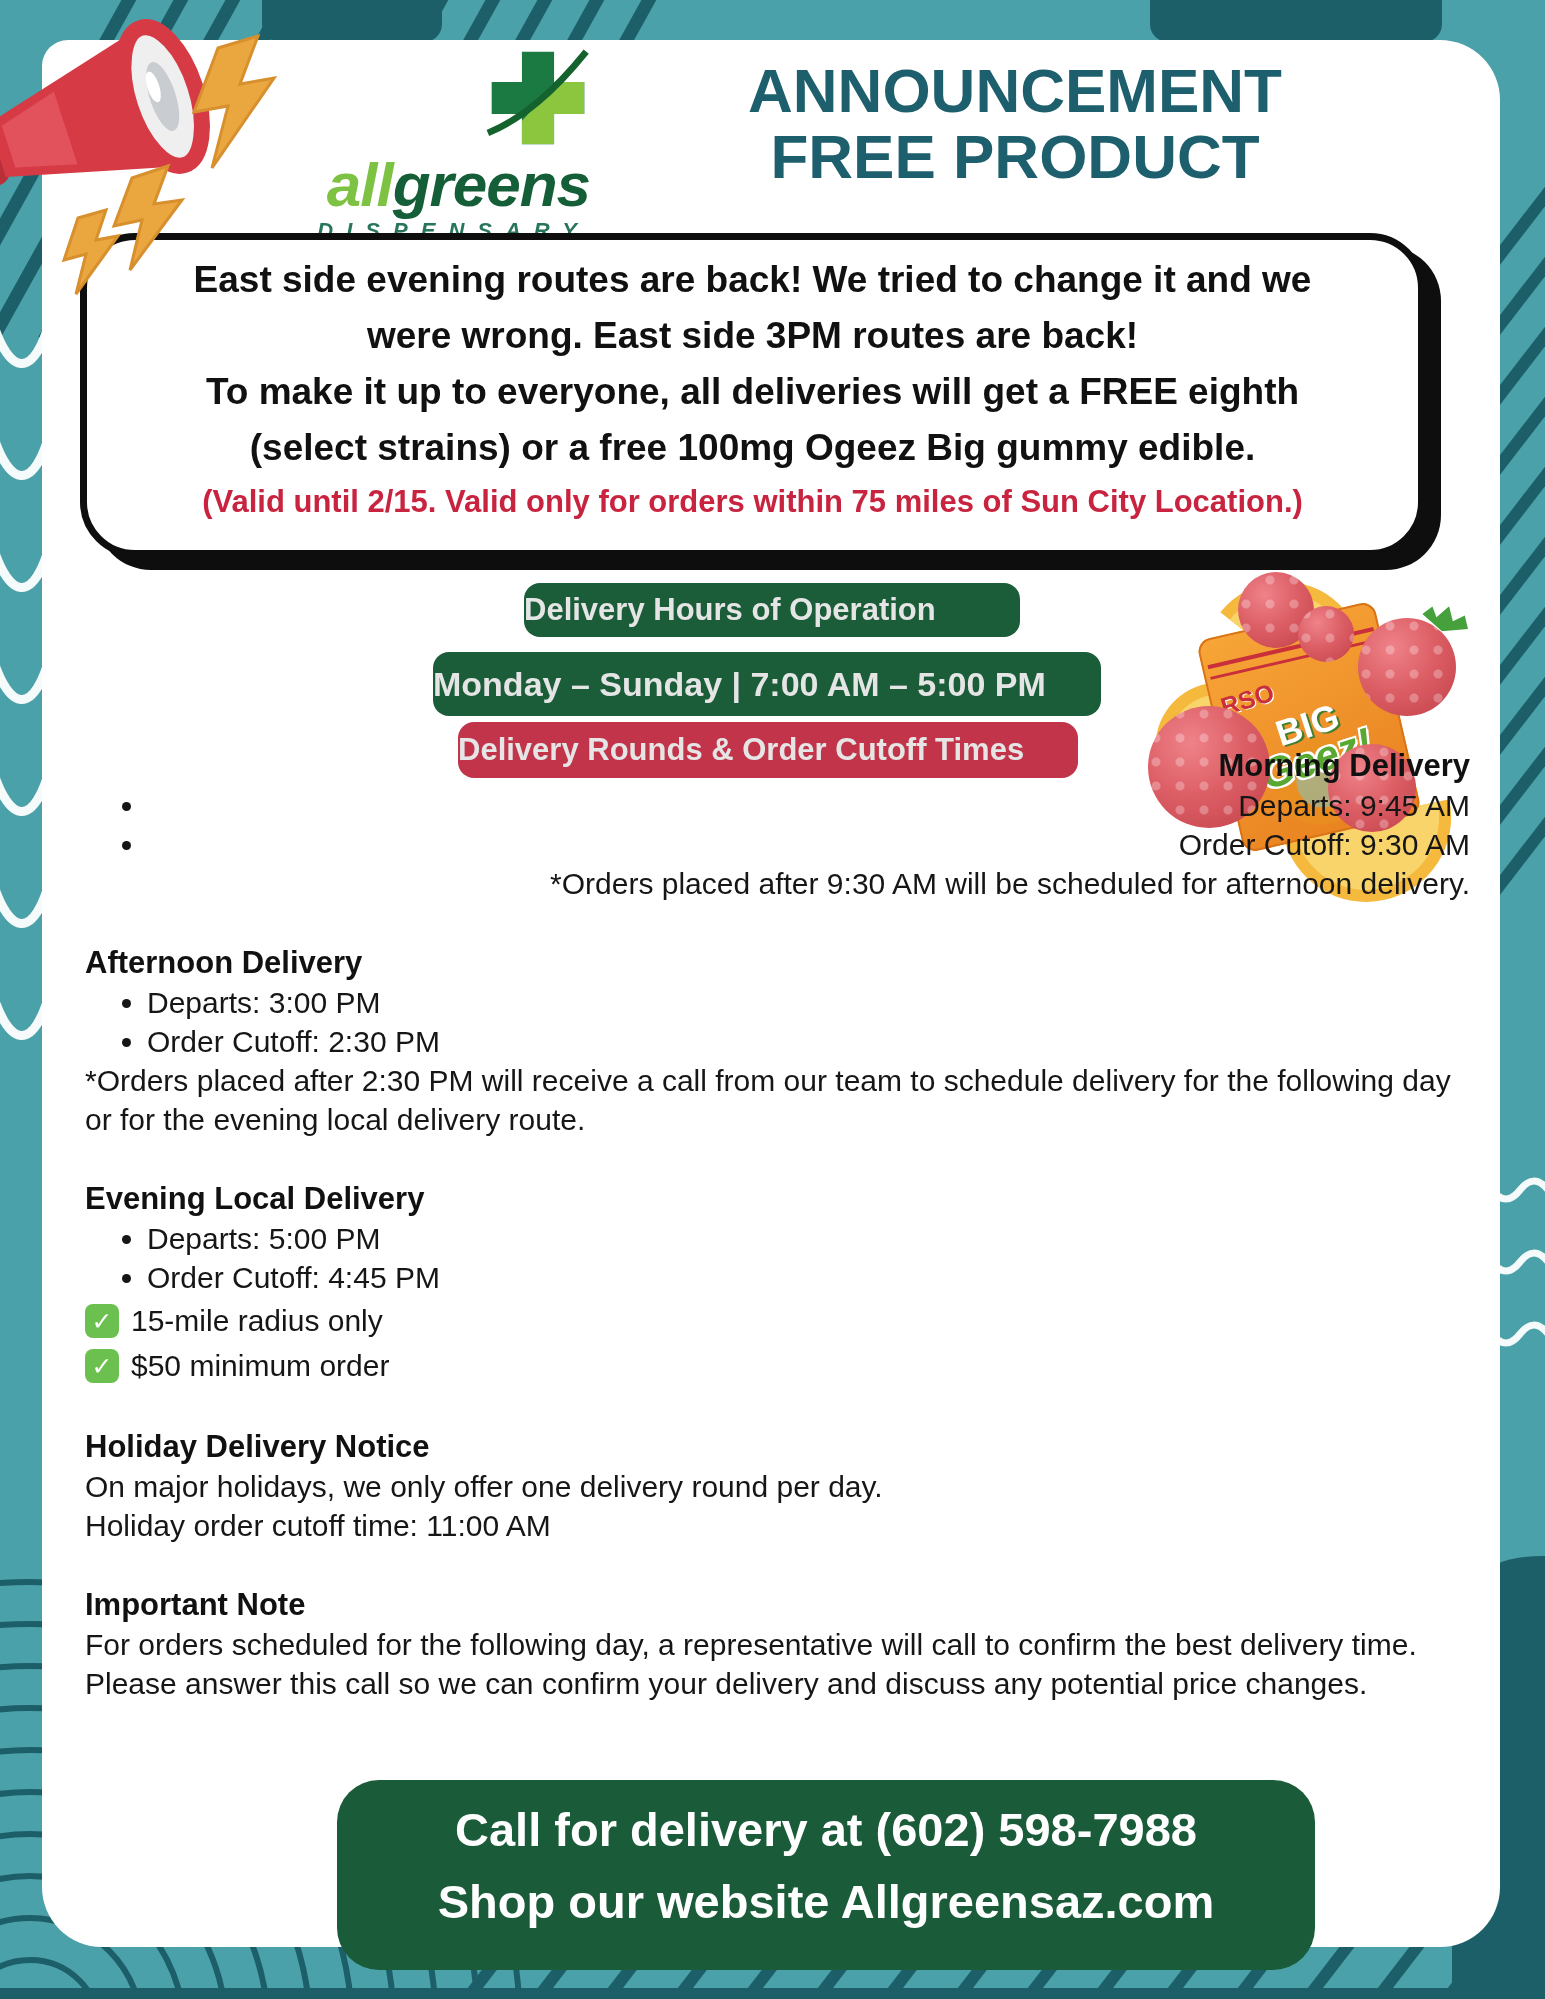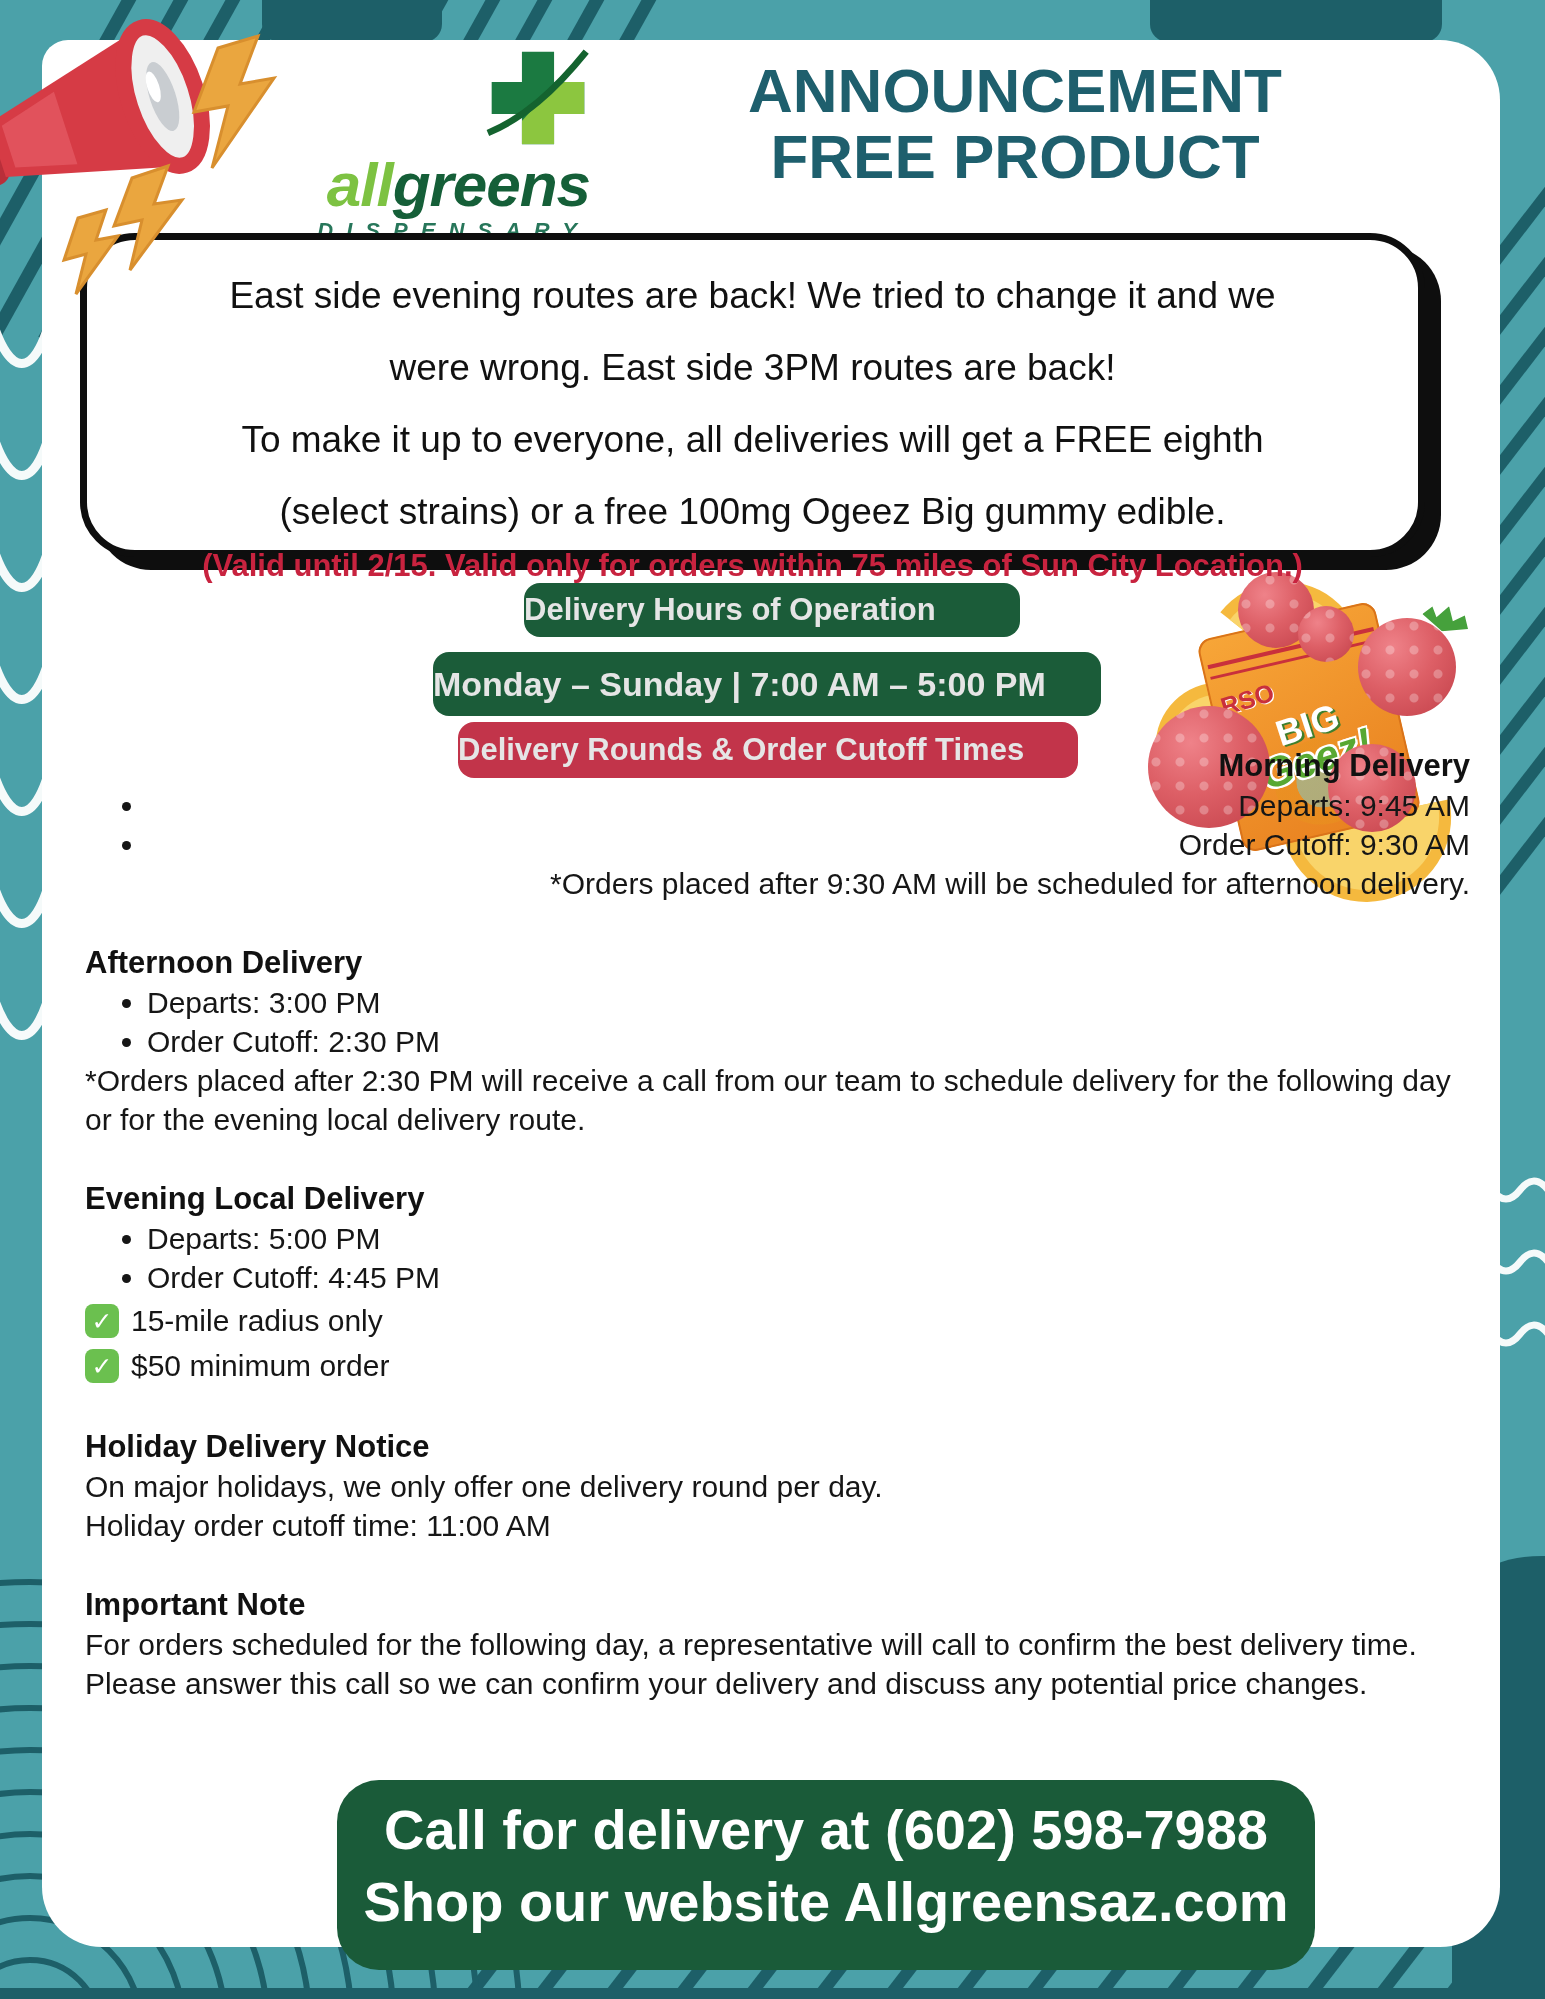--- a/index.html
+++ b/index.html
@@ -22,21 +22,21 @@
              margin-top:4px;padding-left:10px;}
   
   .title{position:absolute;left:735px;top:58px;width:560px;text-align:center;
          color:#1E5F6D;font-weight:bold;font-size:62px;line-height:66px;
          letter-spacing:0px;z-index:5;}
   
   .bubble{position:absolute;left:80px;top:233px;width:1331px;height:298px;
           background:#fff;border:7px solid #0E0E0E;border-radius:55px;
           box-shadow:16px 13px 0 #0E0E0E;z-index:5;text-align:center;
           padding-top:12px;}
-  .bubble .ln{font-size:37px;font-weight:normal;color:#111;line-height:56px;margin-top:16px;}
+  .bubble .ln{font-size:37px;font-weight:bold;color:#111;line-height:56px;}
   .bubble .valid{font-size:31px;font-weight:bold;color:#C8233F;line-height:48px;margin-top:2px;}
   
   .badge{position:absolute;color:#e5e5e5;font-weight:bold;text-align:left;z-index:5;}
   .badge.green{background:#1B5C39;}
   .badge.red{background:#C2344A;}
   .b1{left:524px;top:583px;width:496px;height:54px;line-height:54px;font-size:31px;border-radius:16px;}
   .b2{left:433px;top:652px;width:668px;height:64px;line-height:64px;font-size:34px;border-radius:16px;}
   .b3{left:458px;top:722px;width:620px;height:56px;line-height:56px;font-size:31px;border-radius:16px;}
   
   .content{position:absolute;left:85px;top:746px;width:1385px;z-index:4;color:#161616;}
@@ -73,21 +73,21 @@
          background:
            radial-gradient(circle at 8px 8px, rgba(255,255,255,.28) 4px, transparent 5px),
            radial-gradient(circle at 35% 30%, #EF8289 0%, #DD5F66 45%, #C24049 100%);
          background-size:24px 24px,100% 100%;}
   .leaf{position:absolute;width:48px;height:26px;background:#46A13C;z-index:4;
         clip-path:polygon(0 60%,15% 20%,30% 55%,48% 0,65% 50%,85% 15%,100% 60%,50% 100%);}
   
   .footer{position:absolute;left:337px;top:1780px;width:978px;height:176px;
           background:#1A5B39;border-radius:42px;z-index:6;text-align:center;
           color:#fff;font-weight:bold;padding-top:14px;}
-  .footer .fl{font-size:56px;line-height:72px;}
+  .footer .fl{font-size:47px;line-height:72px;}
 </style>
 </head>
 <body>
 
 <svg id="bg" width="1545" height="1999" viewBox="0 0 1545 1999">
   <defs>
     <clipPath id="clipTL">
         <rect x="0" y="0" width="660" height="42"></rect>
         <rect x="0" y="0" width="42" height="340"></rect>
       </clipPath>

